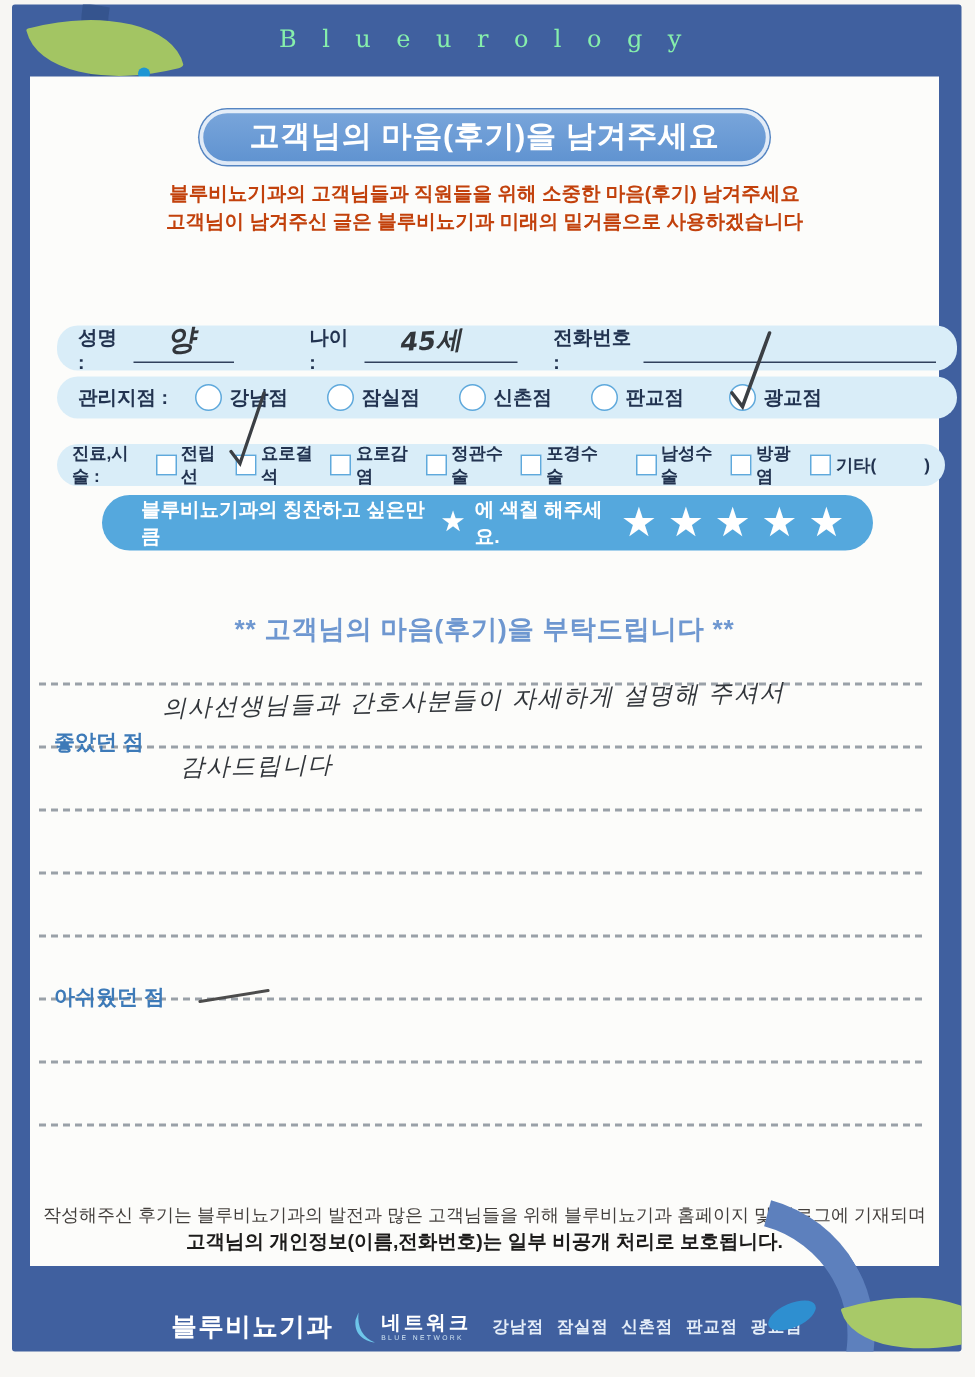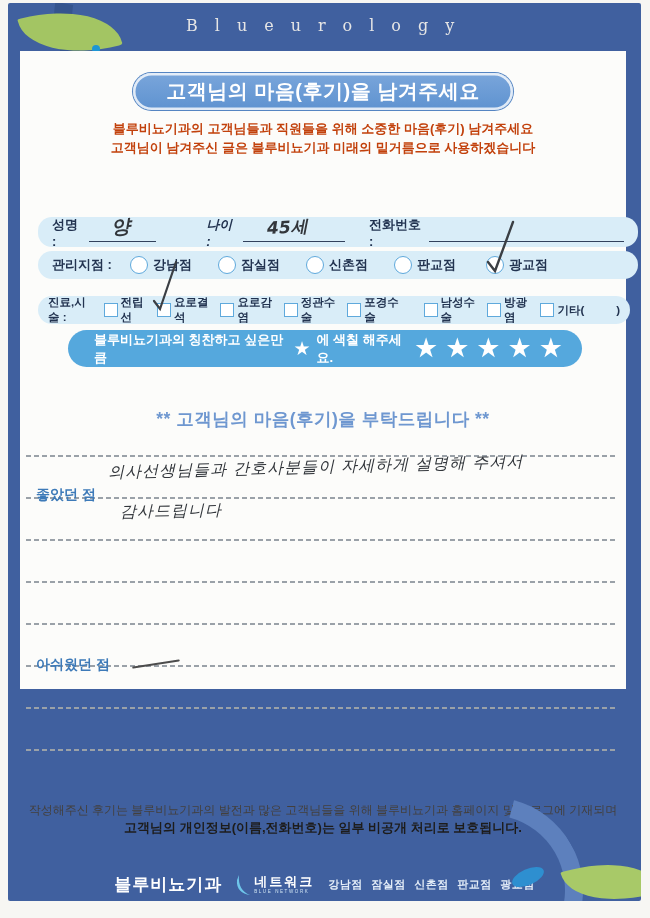--- a/index.html
+++ b/index.html
@@ -10,24 +10,24 @@
          border-radius:2px;overflow:hidden;}
   .arc{position:absolute;border-radius:50%;border:18px solid transparent;}
   .arc-top{left:46px;top:-78px;width:150px;height:150px;border-left-color:#35548e;transform:rotate(-35deg);}
   .arc-bottom{right:58px;bottom:-82px;width:150px;height:150px;border-right-color:#5d80bd;transform:rotate(-30deg);}
   .leaf{position:absolute;background:#a3c563;border-radius:2% 100% 4% 100%;}
   .leaf-tl{left:14px;top:4px;width:96px;height:50px;transform:rotate(-14deg);}
   .leaf-br{right:-16px;bottom:-4px;width:92px;height:46px;transform:rotate(-16deg);background:#a8c968;}
   .dot{position:absolute;left:84px;top:42px;width:8px;height:8px;border-radius:50%;background:#1d96d4;}
   .spark{position:absolute;right:96px;bottom:16px;width:34px;height:16px;border-radius:50%;
          background:#2e8fd0;transform:rotate(-24deg);}
-  .brand-top{position:absolute;left:178px;top:13px;color:#e5e5e5;font-family:"DejaVu Serif",serif;
+  .brand-top{position:absolute;left:178px;top:13px;color:#86efac;font-family:"DejaVu Serif",serif;
              font-size:16px;font-weight:400;letter-spacing:17px;white-space:nowrap;}
   
-  .content{position:absolute;left:12px;top:48px;width:606px;height:638px;background:#fcfcfa;}
+  .content{position:absolute;left:12px;top:48px;width:606px;height:793px;background:#fcfcfa;}
   
   .title-pill{position:absolute;top:22px;left:50%;transform:translateX(-50%);width:380px;height:37px;
               border-radius:19px;background:linear-gradient(180deg,#7aa6db,#5e92d0);
               box-shadow:inset 0 0 0 2.5px rgba(255,255,255,.8),0 0 0 1px #5585c2;
               color:#fff;font-size:20px;font-weight:bold;text-align:center;line-height:37px;letter-spacing:.5px;}
   .subtitle{position:absolute;top:68px;left:0;right:0;text-align:center;color:#c2410c;
             font-size:13px;font-weight:600;line-height:19px;}
   
   .band{position:absolute;left:18px;width:572px;background:#d9edf8;border-radius:14px;
         display:flex;align-items:center;color:#223350;font-weight:bold;}
@@ -90,21 +90,21 @@
       <div class="subtitle">
         <div>블루비뇨기과의 고객님들과 직원들을 위해 소중한 마음(후기) 남겨주세요</div>
         <div>고객님이 남겨주신 글은 블루비뇨기과 미래의 밑거름으로 사용하겠습니다</div>
       </div>
 
       <div class="band band-1">
         <span>성명 :</span>
         <span class="uline" style="width:74px;margin-left:6px;">
           <span class="hand hw-name">양</span>
         </span>
-        <span style="margin-left:50px;font-style:italic;">나이 :</span>
+        <span style="margin-left:50px;">나이 :</span>
         <span class="uline" style="width:112px;margin-left:6px;">
           <span class="hand hw-age">45세</span>
         </span>
         <span style="margin-left:24px;">전화번호 :</span>
         <span class="uline" style="width:214px;margin-left:6px;">
           <span></span>
         </span>
       </div>
 
       <div class="band band-2" style="z-index:3;">

